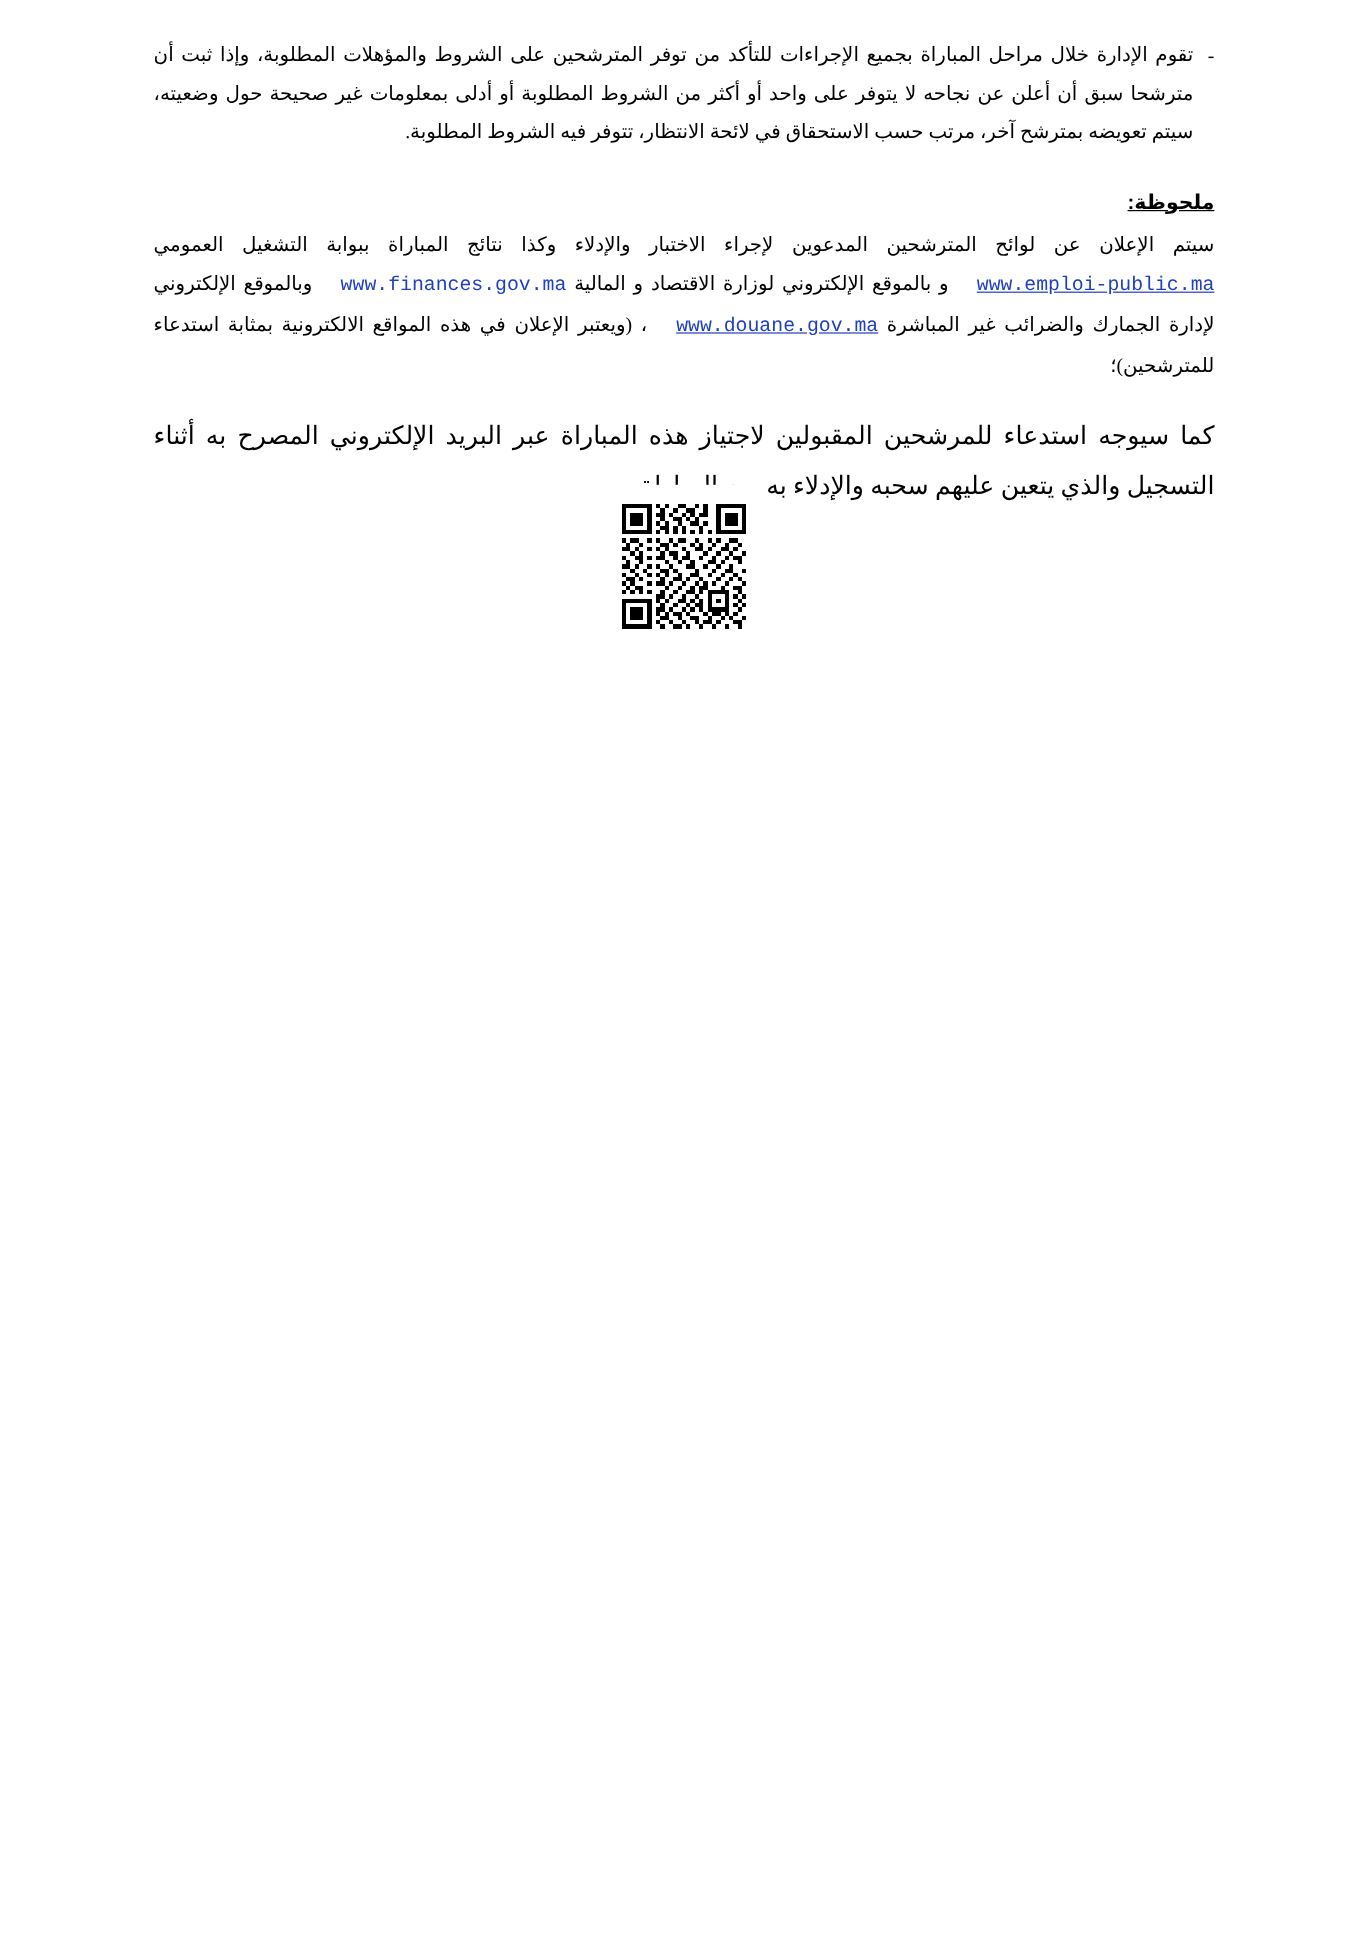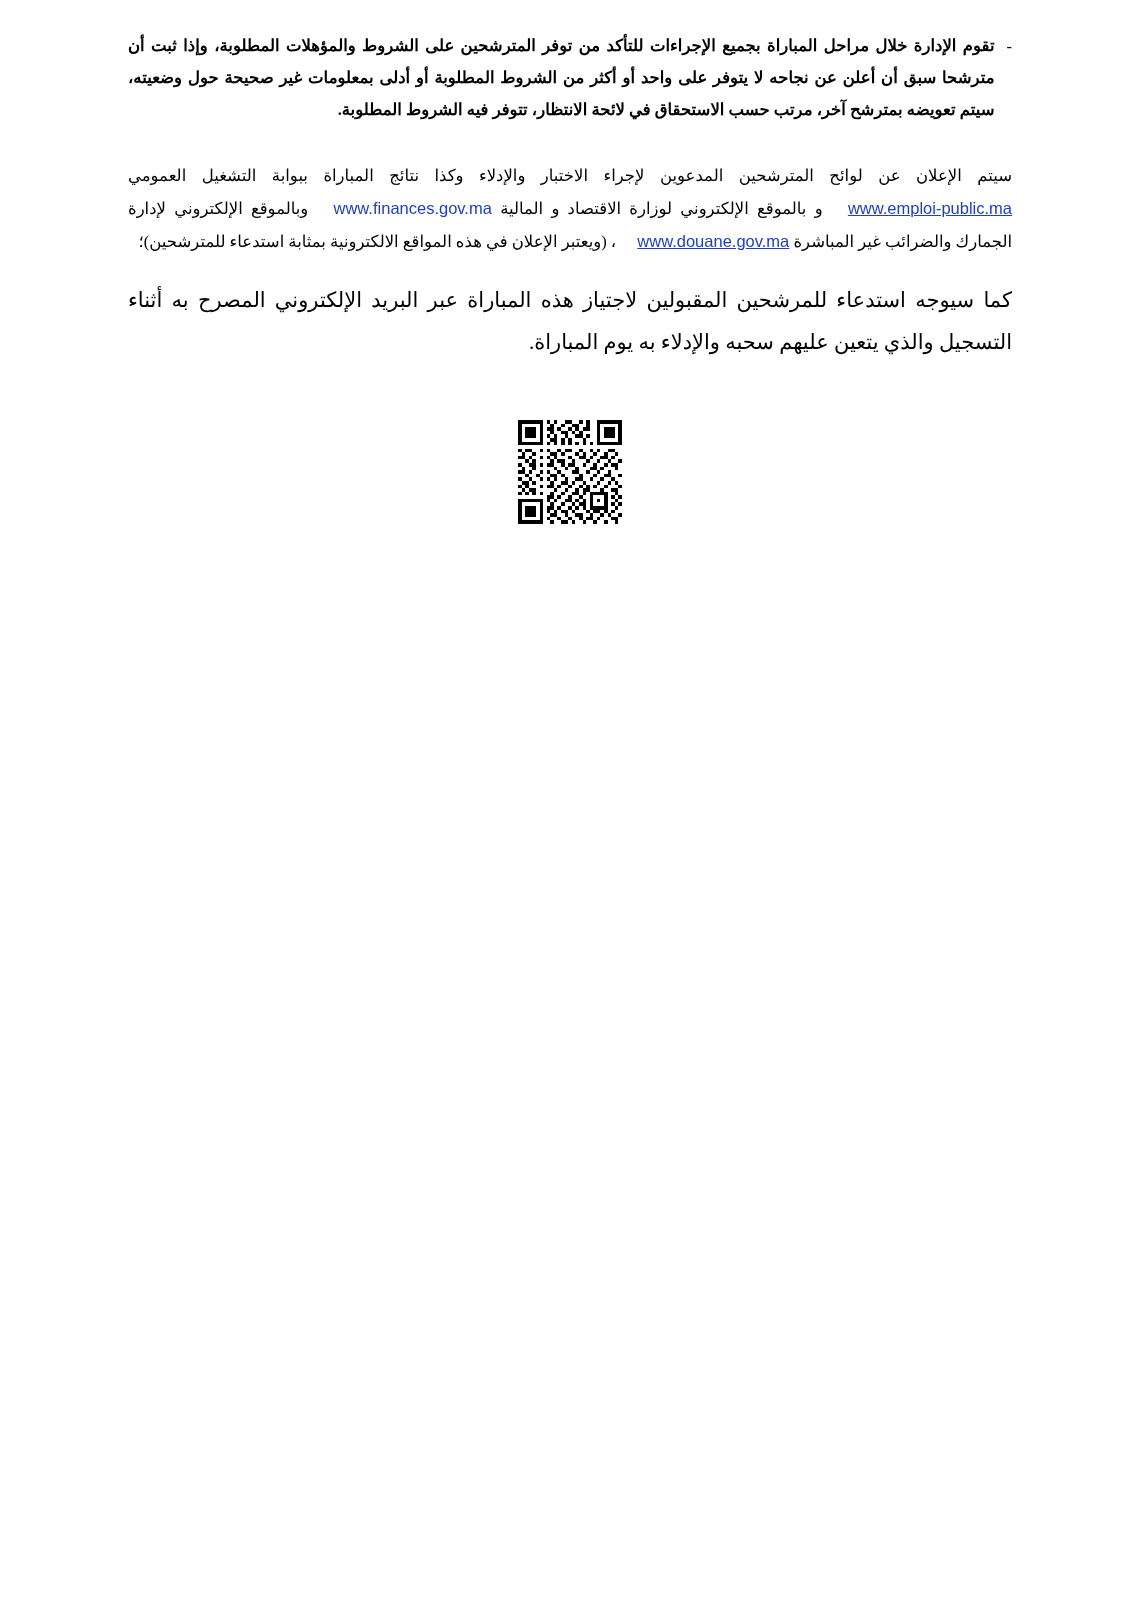--- a/index.html
+++ b/index.html
@@ -38,21 +38,20 @@
     line-height: 1.95;
     padding-top: 1px;
     color: #000;
   }
   .bullet-text {
     flex: 1 1 auto;
     font-size: 16.5px;
     line-height: 1.95;
     text-align: justify;
     text-align-last: right;
-    font-weight: bold;
   }
 
   .spacer-sm { height: 22px; }
 
   .note-heading {
     font-family: "Liberation Sans", "DejaVu Sans", sans-serif;
     font-weight: bold;
     font-size: 17px;
     text-decoration: underline;
     text-align: right;
@@ -62,21 +61,21 @@
   .para {
     font-size: 16.5px;
     line-height: 2.0;
     text-align: justify;
     text-align-last: right;
   }
 
   .link {
     color: #1f3fbf;
     text-decoration: underline;
-    font-family: Liberation Sans, sans-serif;
+    font-family: Liberation Mono, monospace;
     direction: ltr;
     unicode-bidi: embed;
     display: inline-block;
     margin-left: 17px;
   }
   .link.plain {
     color: #1f3fbf;
     text-decoration: none;
   }
 
@@ -111,20 +110,21 @@
 <div class="page">
   <div class="content">
 
     <div class="bullet-block">
       <div class="bullet-dash">-</div>
       <div class="bullet-text">تقوم الإدارة خلال مراحل المباراة بجميع الإجراءات للتأكد من توفر المترشحين على الشروط والمؤهلات المطلوبة، وإذا ثبت أن مترشحا سبق أن أعلن عن نجاحه لا يتوفر على واحد أو أكثر من الشروط المطلوبة أو أدلى بمعلومات غير صحيحة حول وضعيته، سيتم تعويضه بمترشح آخر، مرتب حسب الاستحقاق في لائحة الانتظار، تتوفر فيه الشروط المطلوبة.</div>
     </div>
 
     <div class="spacer-sm"></div>
 
+    <div class="note-heading">ملحوظة:</div>
 
     <div class="para">
       <span>سيتم الإعلان عن لوائح المترشحين المدعوين لإجراء الاختبار والإدلاء وكذا نتائج المباراة ببوابة التشغيل العمومي</span>
       <a class="link" href="#">www.emploi-public.ma</a>
       <span>و بالموقع الإلكتروني لوزارة الاقتصاد و المالية</span>
       <a class="link plain" href="#">www.finances.gov.ma</a>
       <span>وبالموقع الإلكتروني لإدارة الجمارك والضرائب غير المباشرة</span>
       <a class="link" href="#">www.douane.gov.ma</a>
       <span>، (ويعتبر الإعلان في هذه المواقع الالكترونية بمثابة استدعاء للمترشحين)؛</span>
     </div>

